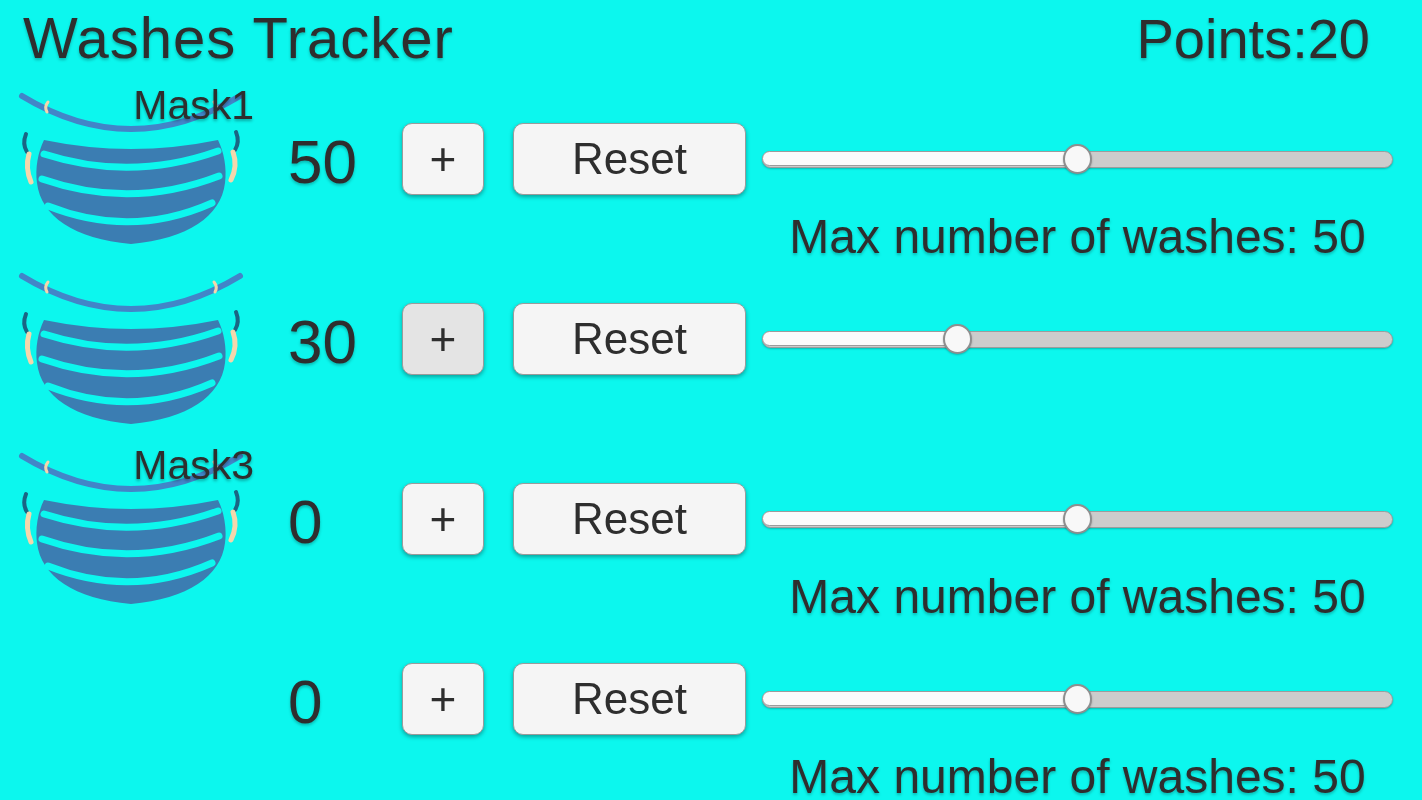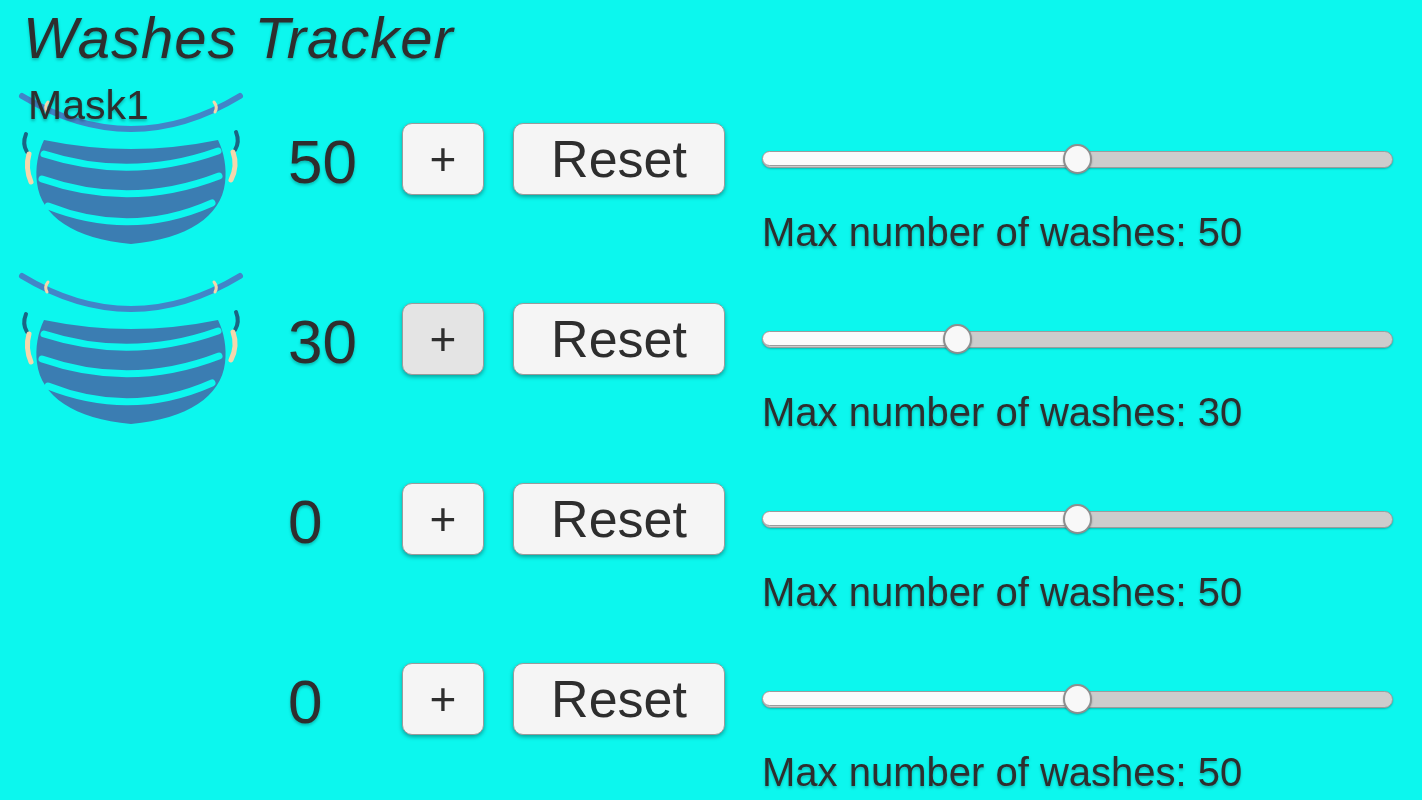--- a/index.html
+++ b/index.html
@@ -9,21 +9,20 @@
     font-family:"Liberation Sans",sans-serif;
     color:var(--text,#2e2e2e);
   }
   .app{position:absolute;inset:0;}
 
   
   .title{
     position:absolute;left:23px;top:4px;margin:0;
     font-size:58px;font-weight:400;letter-spacing:1px;
     text-shadow:0 2px 3px rgba(0,0,0,0.25);
-    font-style:italic;
   }
   .points{
     position:absolute;right:52px;top:6px;
     font-size:56px;font-weight:400;
     text-shadow:0 2px 3px rgba(0,0,0,0.25);
     white-space:pre;
   }
 
   
   .row{position:absolute;left:0;width:1422px;height:180px;}
@@ -31,21 +30,21 @@
 
   .mask{position:absolute;left:12px;top:8px;width:238px;height:168px;}
   .mask svg{position:absolute;inset:0;overflow:visible;}
   .m-body{fill:var(--mask-body,#3b7db2);}
   .m-strap{stroke:var(--mask-strap,#4285c8);stroke-width:6;fill:none;stroke-linecap:round;}
   .m-pleat{stroke:var(--background,#0cf7ee);stroke-width:7;fill:none;stroke-linecap:round;}
   .m-teal{stroke:var(--mask-accent-teal,#1a6584);stroke-width:4;fill:none;stroke-linecap:round;}
   .m-peach{stroke:var(--mask-accent-peach,#f4d7ac);stroke-width:5;fill:none;stroke-linecap:round;}
   .m-peach-thin{stroke:var(--mask-accent-peach,#f4d7ac);stroke-width:3;fill:none;stroke-linecap:round;}
   .mask-label{
-    position:absolute;left:16px;top:-4px;width:100%;text-align:left;
+    position:absolute;left:4px;top:-4px;width:100%;text-align:right;
     font-size:41px;text-shadow:0 2px 3px rgba(0,0,0,0.3);
   }
 
   .count{
     position:absolute;left:288px;top:48px;
     font-size:62px;line-height:1.15;
     text-shadow:0 2px 3px rgba(0,0,0,0.25);
   }
 
   button{
@@ -57,22 +56,22 @@
     box-shadow:0 2px 4px rgba(0,0,0,0.35);
     cursor:pointer;
     padding:0;
   }
   .plus-btn{
     position:absolute;left:402px;top:45px;width:82px;height:72px;
     font-size:46px;line-height:1;
   }
   .plus-btn.pressed{background:var(--button-bg-pressed,#e4e4e4);}
   .reset-btn{
-    position:absolute;left:513px;top:45px;width:212px;height:72px;
-    font-size:52px;line-height:1;
+    position:absolute;left:513px;top:45px;width:233px;height:72px;
+    font-size:44px;line-height:1;
   }
 
   .slider{position:absolute;left:762px;top:66px;width:631px;height:30px;}
   .slider .track{
     position:absolute;left:0;top:7px;width:629px;height:15px;
     background:var(--slider-track,#cccccc);
     border:1px solid var(--slider-border,#9c9c9c);
     border-radius:9px;
     box-shadow:0 1px 2px rgba(0,0,0,0.25);
   }
@@ -87,33 +86,34 @@
     position:absolute;top:0;width:29px;height:30px;
     background:var(--slider-thumb,#f8f8f8);
     border:2px solid var(--slider-thumb-border,#8f8f8f);
     border-radius:50%;
     box-sizing:border-box;
     box-shadow:0 1px 2px rgba(0,0,0,0.25);
     cursor:pointer;
   }
 
   .max-text{
-    position:absolute;left:762px;top:130px;width:631px;text-align:left;
-    font-size:40px;line-height:1.2;
+    position:absolute;left:762px;top:130px;width:631px;text-align:center;
+    font-size:48px;line-height:1.2;
     text-shadow:0 2px 3px rgba(0,0,0,0.25);
     white-space:pre;
   }
 </style>
 </head>
 <body>
 
 <div class="app">
 
   <h1 class="title">Washes Tracker</h1>
 
+  <div class="points"><span>Points:</span><span>20</span></div>
 
   <section class="row row-0">
     <div class="mask">
       <svg viewBox="0 0 238 168" aria-hidden="true">
         <path class="m-strap" d="M 10 10 Q 119 76 228 10"></path>
         <path class="m-teal" d="M 14 48 Q 10 58 15 66"></path>
         <path class="m-teal" d="M 224 46 Q 228 56 223 64"></path>
         <path class="m-body" d="M 32 54 Q 119 72 206 54 C 212 66 215 82 213 97 C 209 130 176 153 119 158 C 62 153 29 130 25 97 C 23 82 26 66 32 54 Z"></path>
         <path class="m-pleat" d="M 32 68 Q 119 96 206 65"></path>
         <path class="m-pleat" d="M 30 93 Q 119 124 207 90"></path>
@@ -153,24 +153,39 @@
       </svg>
     </div>
     <div class="count">30</div>
     <button class="plus-btn pressed">+</button>
     <button class="reset-btn">Reset</button>
     <div class="slider">
       <div class="track"></div>
       <div class="fill" style="width: 195.1px;"></div>
       <div class="thumb" style="left: 180.6px;"></div>
     </div>
-    <div class="max-text"><span>Max number of washes: </span><span>30</span></div>
   </section>
 
   <section class="row row-2">
+    <div class="mask">
+      <svg viewBox="0 0 238 168" aria-hidden="true">
+        <path class="m-strap" d="M 10 10 Q 119 76 228 10"></path>
+        <path class="m-teal" d="M 14 48 Q 10 58 15 66"></path>
+        <path class="m-teal" d="M 224 46 Q 228 56 223 64"></path>
+        <path class="m-body" d="M 32 54 Q 119 72 206 54 C 212 66 215 82 213 97 C 209 130 176 153 119 158 C 62 153 29 130 25 97 C 23 82 26 66 32 54 Z"></path>
+        <path class="m-pleat" d="M 32 68 Q 119 96 206 65"></path>
+        <path class="m-pleat" d="M 30 93 Q 119 124 207 90"></path>
+        <path class="m-pleat" d="M 36 120 Q 119 153 200 117"></path>
+        <path class="m-peach" d="M 17 68 Q 13 82 19 96"></path>
+        <path class="m-peach" d="M 221 66 Q 226 80 219 94"></path>
+        <path class="m-peach-thin" d="M 36 16 q -4 5 -1 10"></path>
+        <path class="m-peach-thin" d="M 202 16 q 4 5 1 10"></path>
+      </svg>
+      <div class="mask-label">Mask3</div>
+    </div>
     <div class="count">0</div>
     <button class="plus-btn">+</button>
     <button class="reset-btn">Reset</button>
     <div class="slider">
       <div class="track"></div>
       <div class="fill" style="width: 315.5px;"></div>
       <div class="thumb" style="left: 301px;"></div>
     </div>
     <div class="max-text"><span>Max number of washes: </span><span>50</span></div>
   </section>

